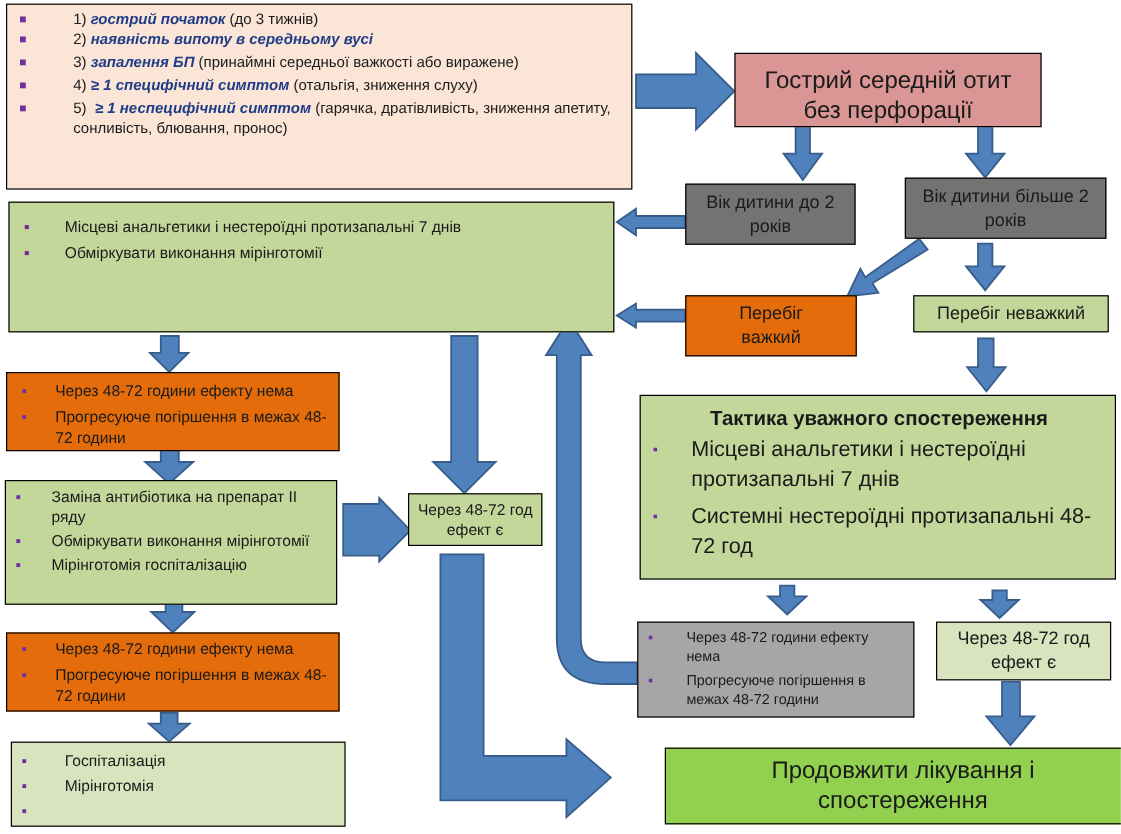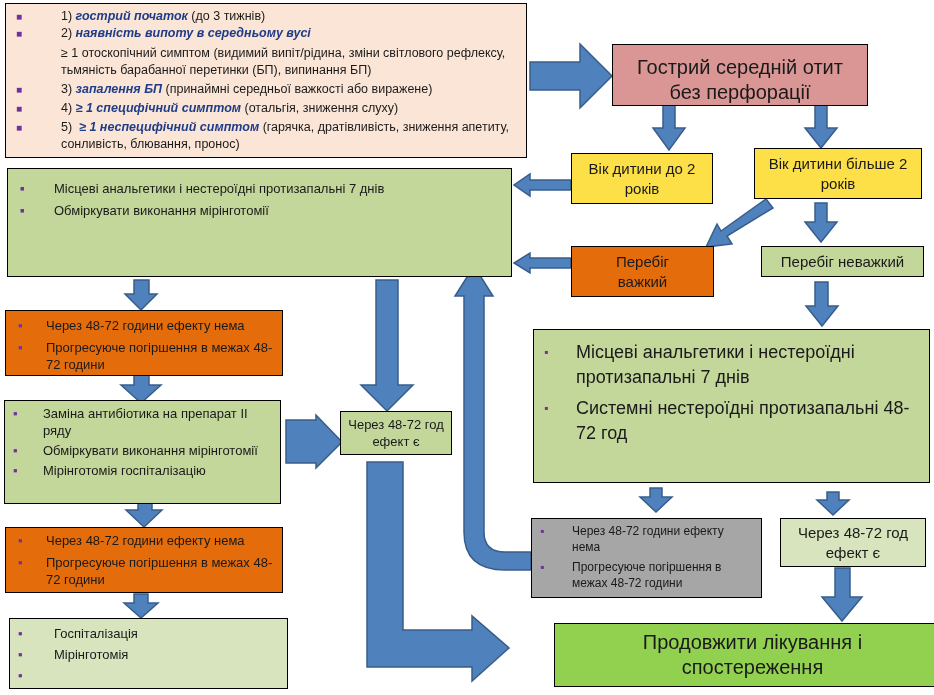--- a/index.html
+++ b/index.html
@@ -2,21 +2,21 @@
 <html><head>
 <meta charset="utf-8">
 <style>
   html, body { margin:0; padding:0; }
   body { width:934px; height:695px; position:relative; background:#ffffff; font-family:"Liberation Sans", "DejaVu Sans", sans-serif; overflow:hidden; }
   .box { position:absolute; border:1px solid #000; box-sizing:border-box; color:#1a1a1a; }
   .peach { background:#fbe5d6; }
   .green { background:#c4d79b; }
   .orange { background:#e46c0a; }
   .pink { background:#d99694; }
-  .lav { background:#fde047; }
+  .lav { background:#737373; }
   .gray { background:#a6a6a6; }
   .brightgreen { background:#92d050;margin-left:24px; }
   ul { list-style:none; margin:0; padding:0; }
   li { position:relative; }
   .bul { position:absolute; left:0; top:0; color:#7030a0; }
   .center { display:flex; align-items:center; justify-content:center; text-align:center; }
   a.lnk { color:#1f3c88; font-weight:bold; font-style:italic; }
   svg.arrows { position:absolute; left:0; top:0; }
   .arr { fill:#4f81bd; stroke:#385d8a; stroke-width:1.5; }
 </style>
@@ -61,21 +61,20 @@
 
   <polygon class="arr" points="827,492 839,492 839,500 849,500 833,515 817,500 827,500"></polygon>
 
   <polygon class="arr" points="835,568 850,568 850,597 862,597 842,621 822,597 835,597"></polygon>
 </svg>
 
 <div class="box peach" style="left:5px;top:3px;width:522px;height:155px;padding:4px 8px 0 10px;font-size:12.5px;line-height:17px;">
   <ul>
     <li style="padding-left:45px;"><span class="bul" style="font-size:10px;">■</span><span>1)</span> <a class="lnk">гострий початок</a><span> (до 3 тижнів)</span></li>
     <li style="padding-left:45px;"><span class="bul" style="font-size:10px;">■</span><span>2)</span> <a class="lnk">наявність випоту в середньому вусі</a><span></span></li>
-    <li style="padding-left:45px;margin-top:3px;"><span>≥ 1 отоскопічний симптом (видимий випіт/рідина, зміни світлового рефлексу, тьмяність барабанної перетинки (БП), випинання БП)</span></li>
     <li style="padding-left:45px;margin-top:2px;"><span class="bul" style="font-size:10px;">■</span><span>3)</span> <a class="lnk">запалення БП</a><span> (принаймні середньої важкості або виражене)</span></li>
     <li style="padding-left:45px;margin-top:2px;"><span class="bul" style="font-size:10px;">■</span><span>4)</span> <a class="lnk">≥ 1 специфічний симптом</a><span> (отальгія, зниження слуху)</span></li>
     <li style="padding-left:45px;margin-top:2px;"><span class="bul" style="font-size:10px;">■</span><span>5)</span>&nbsp; <a class="lnk">≥ 1 неспецифічний симптом</a><span> (гарячка, дратівливість, зниження апетиту, сонливість, блювання, пронос)</span></li>
   </ul>
 </div>
 
 <div class="box pink center" style="left:612px;top:44px;width:256px;height:62px;font-size:20px;line-height:25px;padding:0 10px;align-items:flex-end;">
   <span>Гострий середній отит без перфорації</span>
 </div>
 
@@ -132,20 +131,21 @@
     <li style="padding-left:36px;margin-top:4px;"><span class="bul">▪</span><span>Мірінготомія</span></li>
     <li style="padding-left:36px;margin-top:4px;"><span class="bul">▪</span></li>
   </ul>
 </div>
 
 <div class="box green center" style="left:340px;top:411px;width:112px;height:44px;font-size:13px;line-height:17px;padding:0 6px;">
   <span>Через 48-72 год ефект є</span>
 </div>
 
 <div class="box green" style="left:533px;top:329px;width:397px;height:154px;padding:8px 8px 0 10px;">
+  <div style="text-align:center;font-weight:bold;font-size:17px;line-height:22px;">Тактика уважного спостереження</div>
   <ul style="font-size:18px;line-height:25px;margin-top:2px;">
     <li style="padding-left:32px;"><span class="bul" style="font-size:12px;">▪</span><span>Місцеві анальгетики і нестероїдні протизапальні 7 днів</span></li>
     <li style="padding-left:32px;margin-top:6px;"><span class="bul" style="font-size:12px;">▪</span><span>Системні нестероїдні протизапальні 48-72 год</span></li>
   </ul>
 </div>
 
 <div class="box gray" style="left:531px;top:518px;width:231px;height:80px;padding:4px 6px 0 8px;font-size:12px;line-height:16px;">
   <ul>
     <li style="padding-left:32px;"><span class="bul">▪</span><span>Через 48-72 години ефекту нема</span></li>
     <li style="padding-left:32px;margin-top:4px;"><span class="bul">▪</span><span>Прогресуюче погіршення в межах 48-72 години</span></li>

